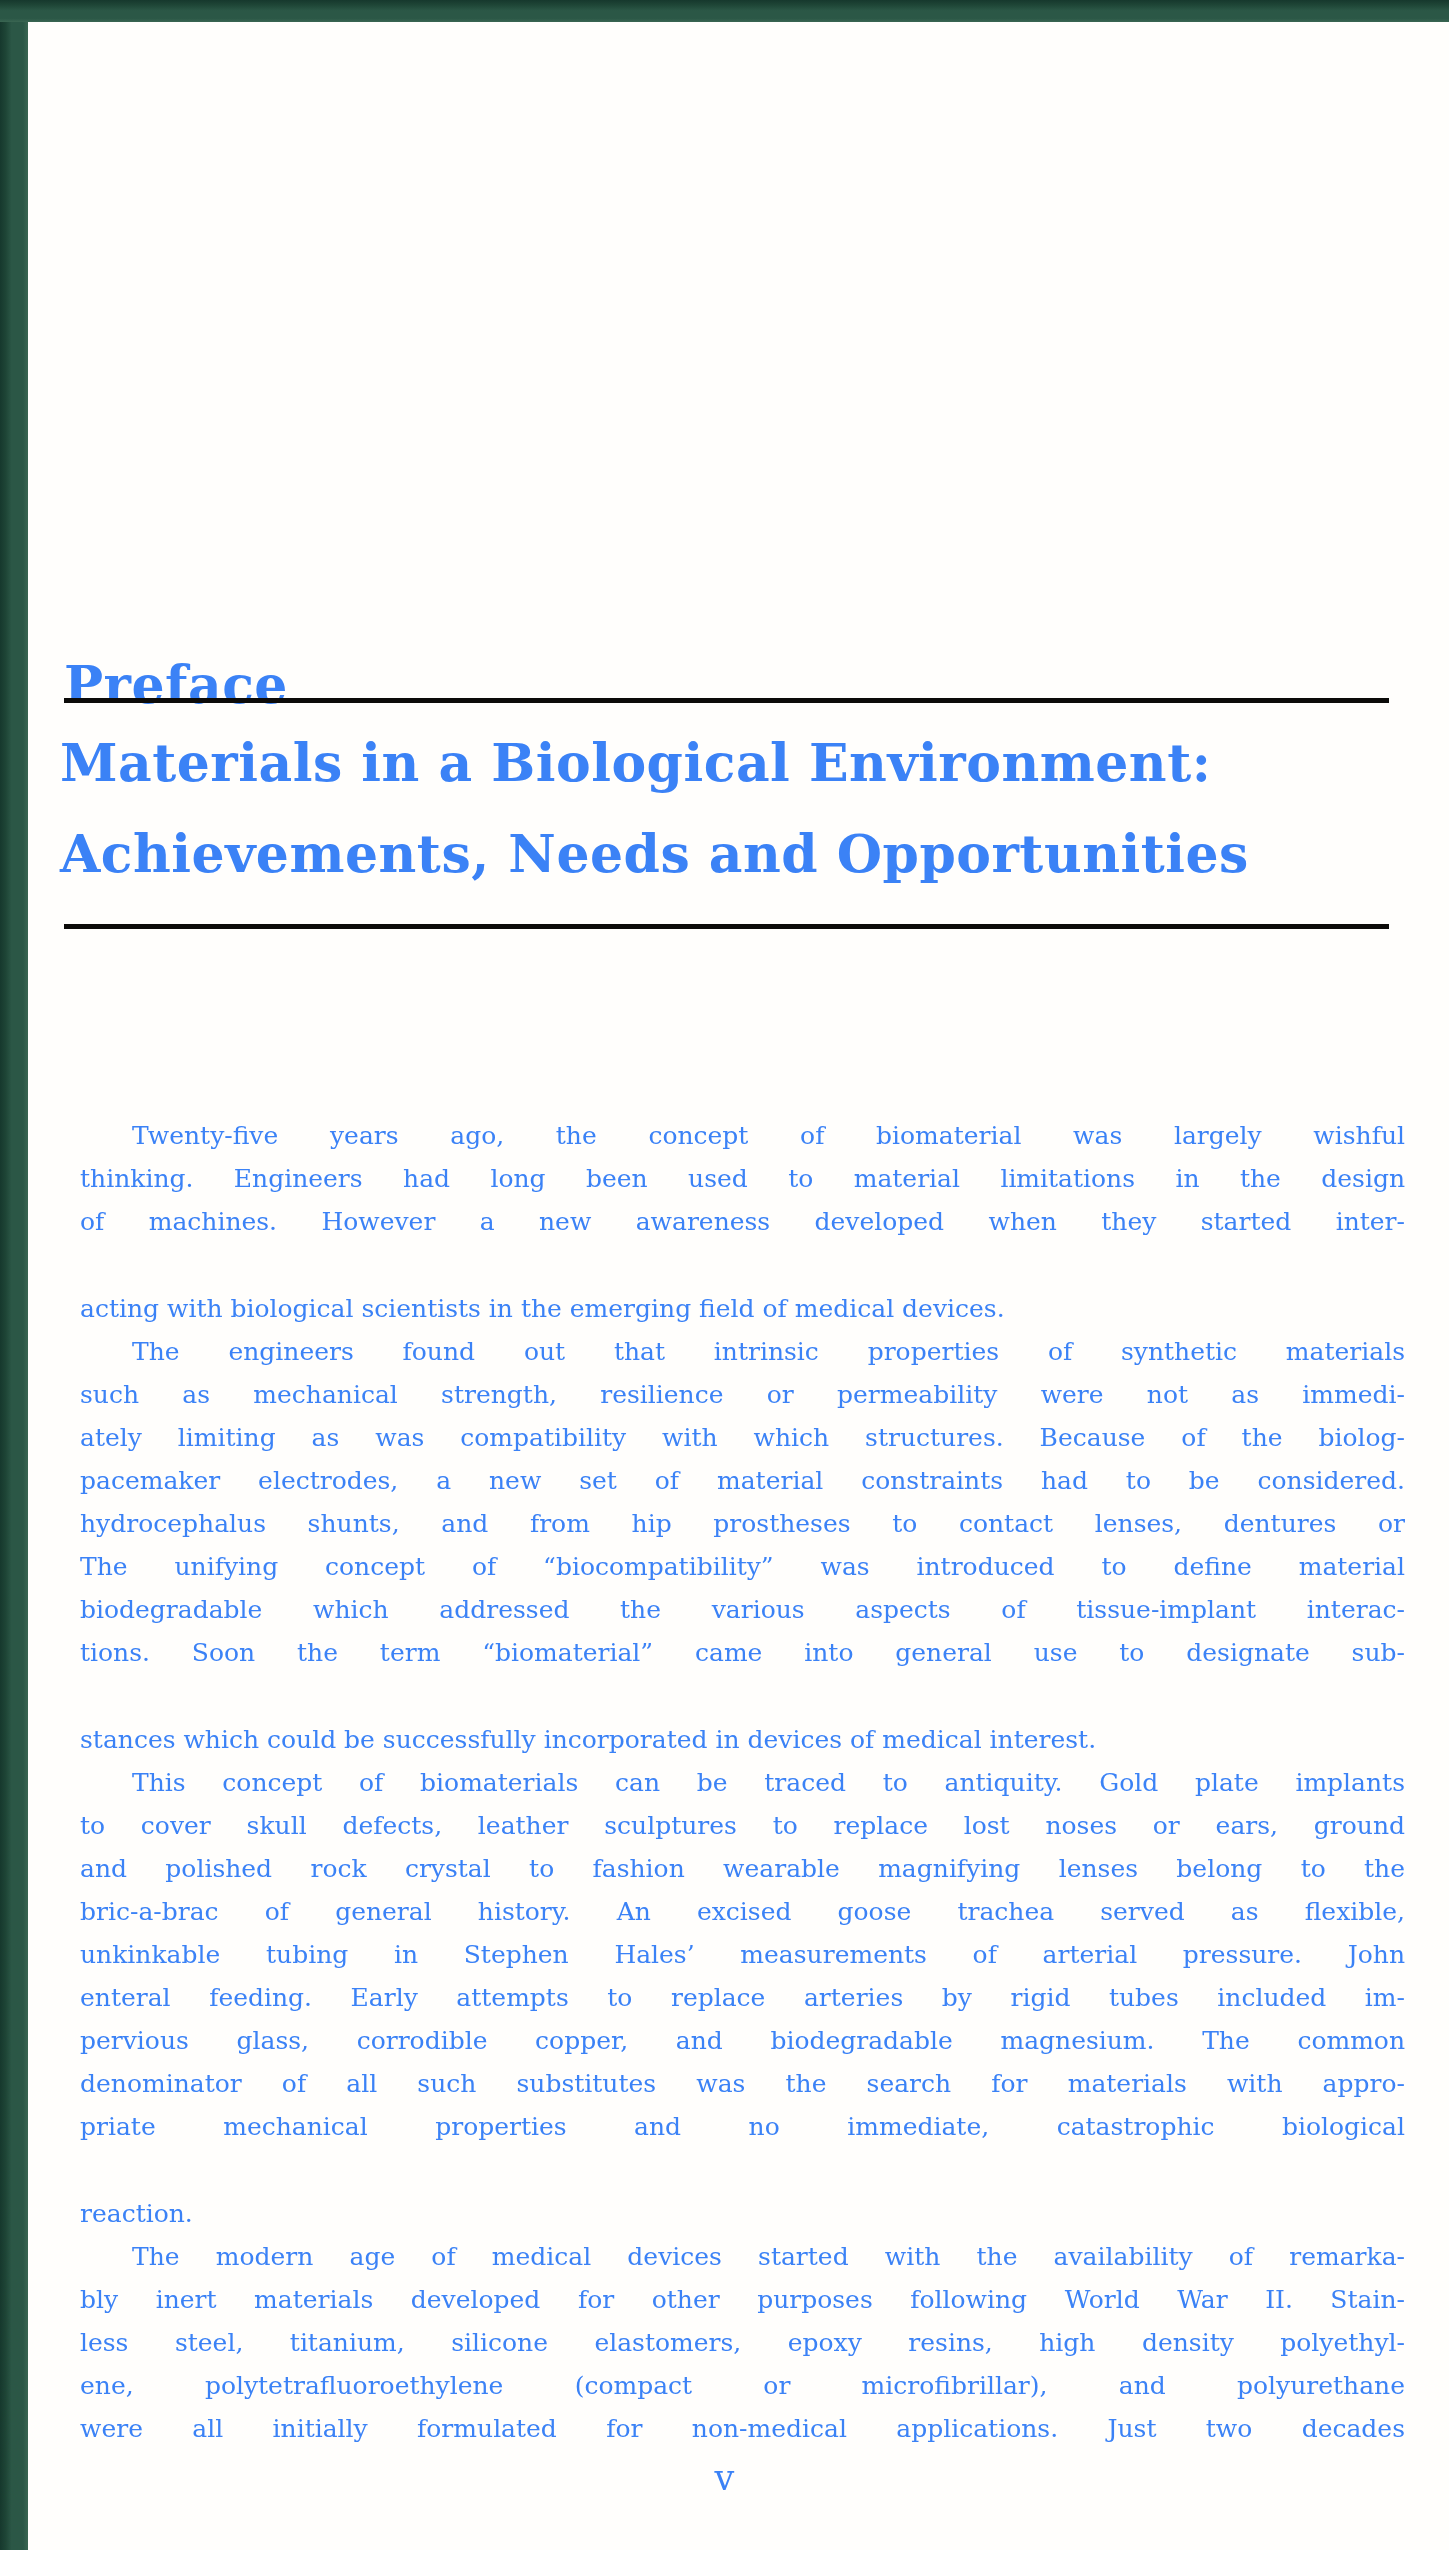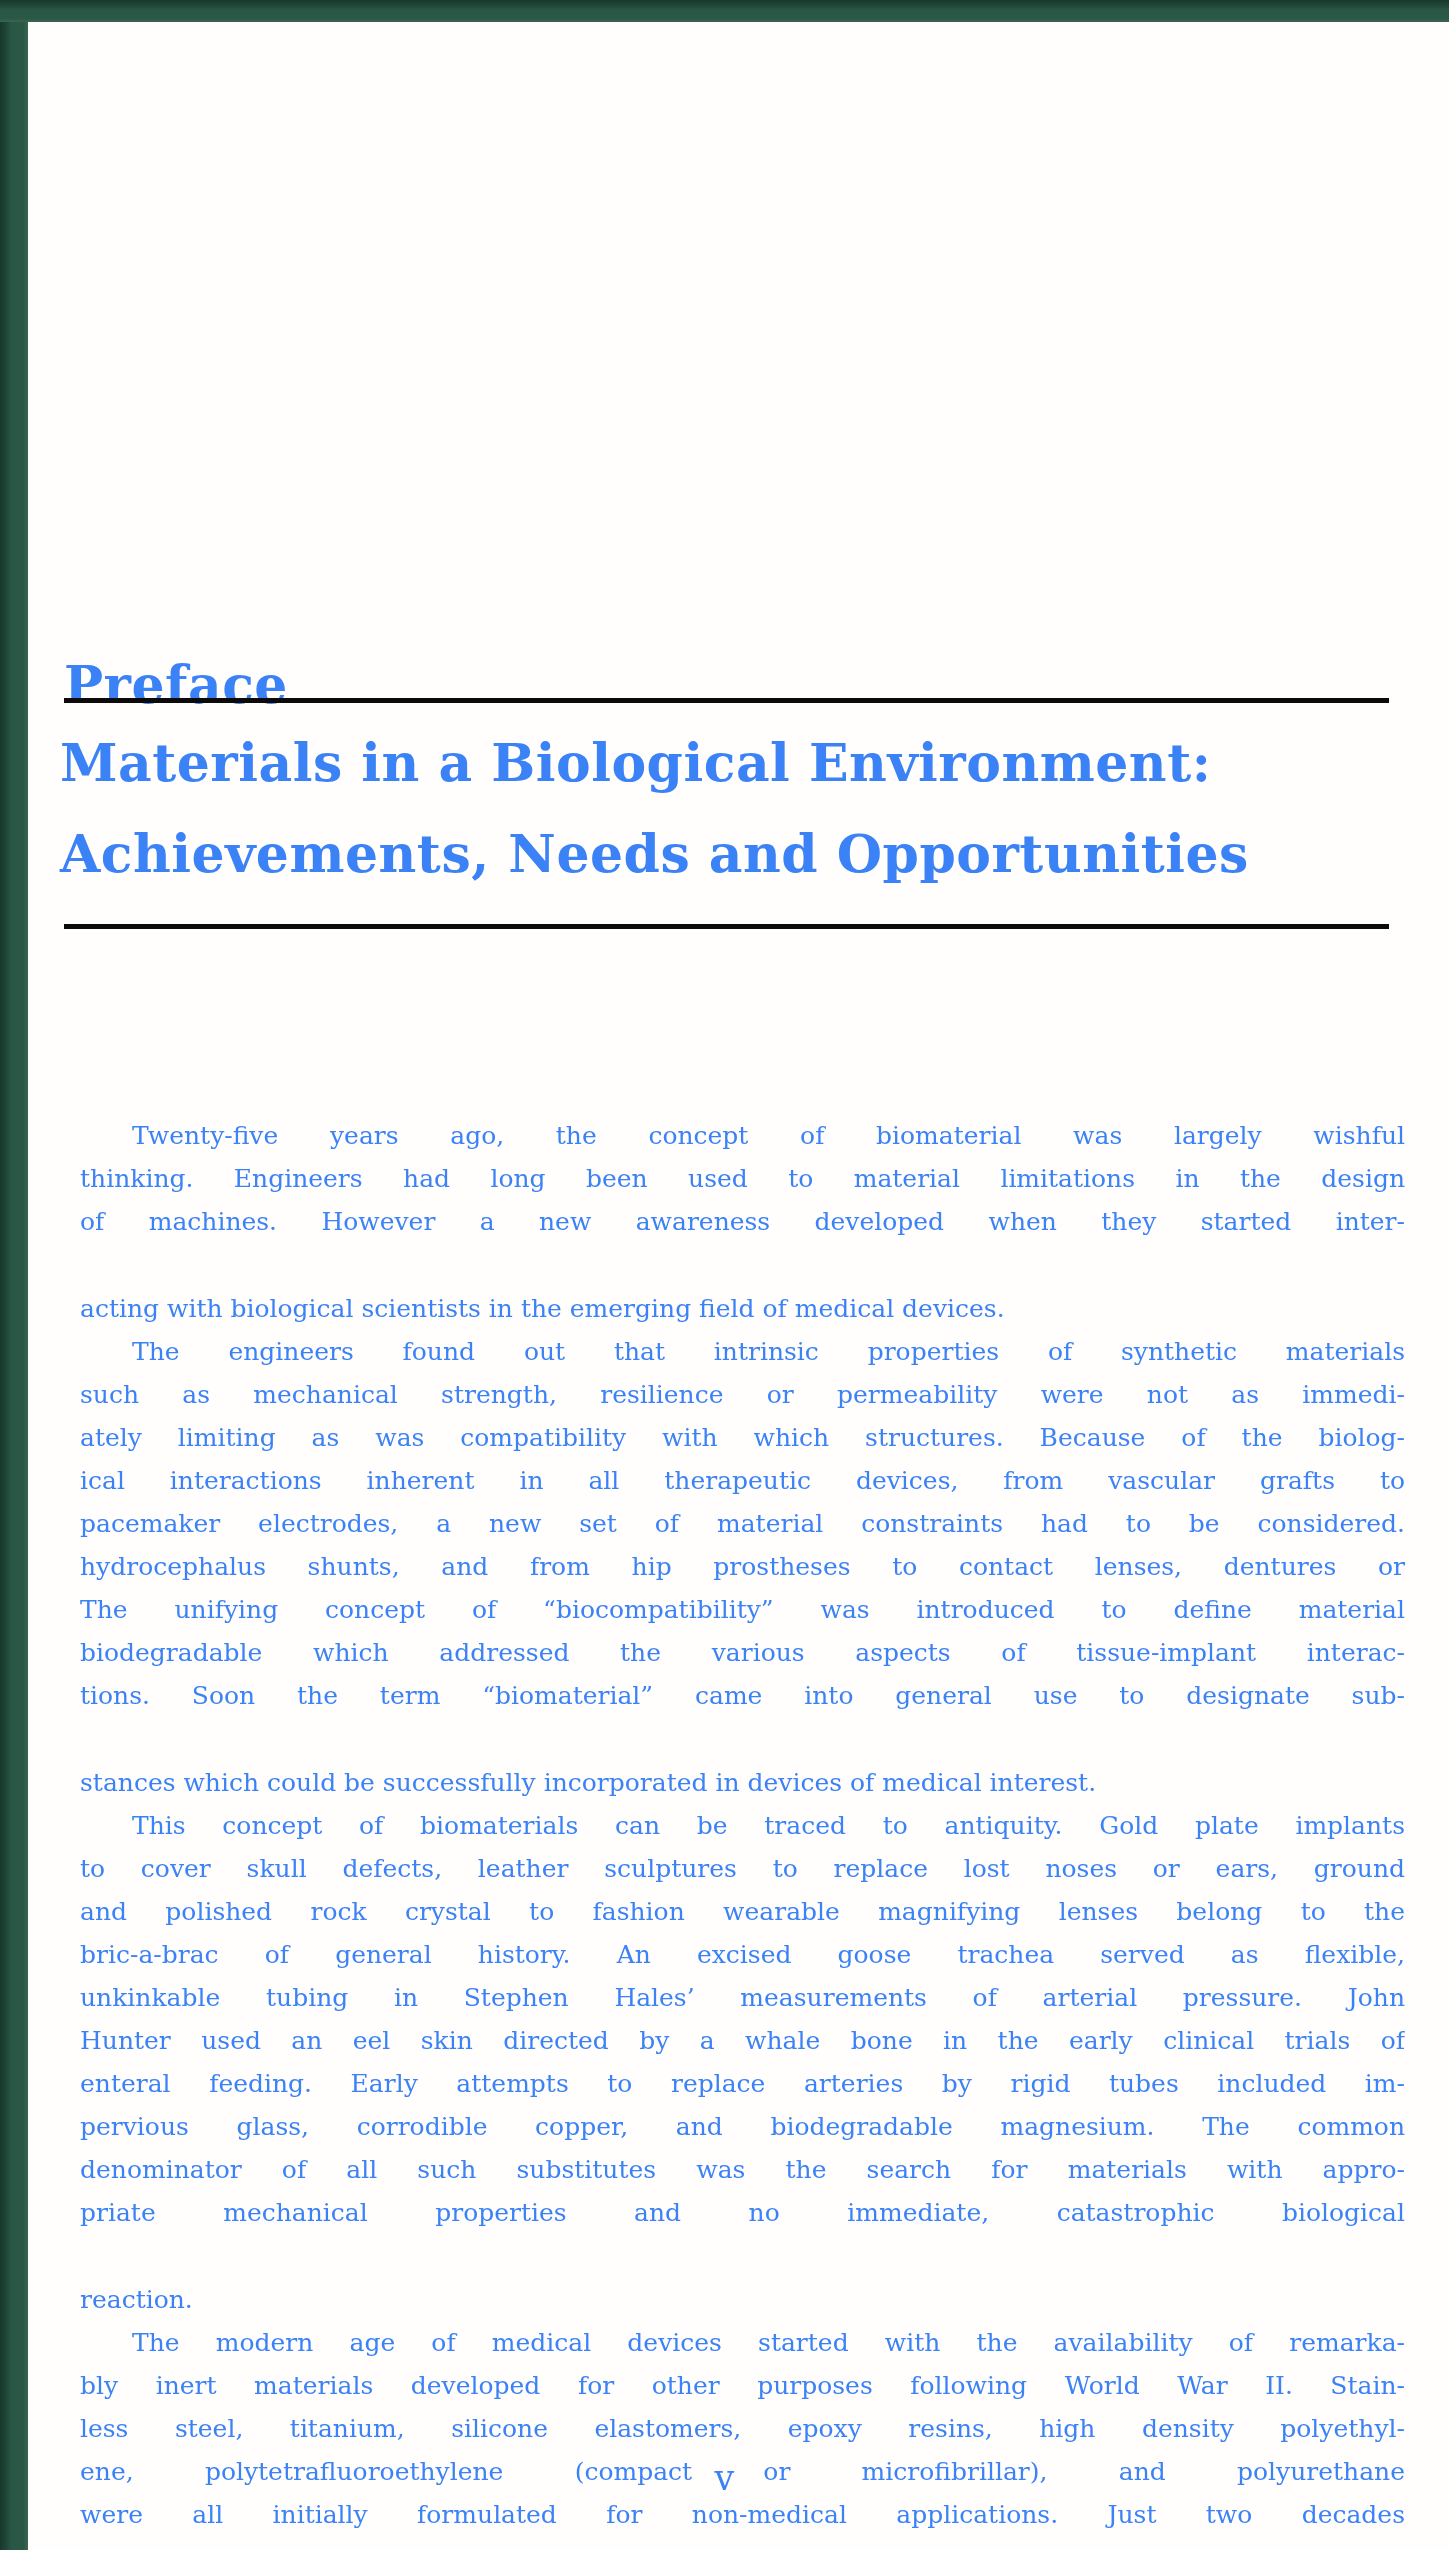--- a/index.html
+++ b/index.html
@@ -100,33 +100,31 @@
   <div class="rule rule-bottom"></div>
 
   <div class="body-text">
       <div class="line indent">Twenty-five years ago, the concept of biomaterial was largely wishful</div>
       <div class="line">thinking. Engineers had long been used to material limitations in the design</div>
       <div class="line">of machines. However a new awareness developed when they started inter-</div>
       <div class="line no-just">acting with biological scientists in the emerging field of medical devices.</div>
       <div class="line indent">The engineers found out that intrinsic properties of synthetic materials</div>
       <div class="line">such as mechanical strength, resilience or permeability were not as immedi-</div>
       <div class="line">ately limiting as was compatibility with which structures. Because of the biolog-</div>
-      <div class="line">ical interactions inherent in all therapeutic devices, from vascular grafts to</div>
       <div class="line">pacemaker electrodes, a new set of material constraints had to be considered.</div>
       <div class="line">hydrocephalus shunts, and from hip prostheses to contact lenses, dentures or</div>
       <div class="line">The unifying concept of “biocompatibility” was introduced to define material</div>
       <div class="line">biodegradable which addressed the various aspects of tissue-implant interac-</div>
       <div class="line">tions. Soon the term “biomaterial” came into general use to designate sub-</div>
       <div class="line no-just">stances which could be successfully incorporated in devices of medical interest.</div>
       <div class="line indent">This concept of biomaterials can be traced to antiquity. Gold plate implants</div>
       <div class="line">to cover skull defects, leather sculptures to replace lost noses or ears, ground</div>
       <div class="line">and polished rock crystal to fashion wearable magnifying lenses belong to the</div>
       <div class="line">bric-a-brac of general history. An excised goose trachea served as flexible,</div>
       <div class="line">unkinkable tubing in Stephen Hales’ measurements of arterial pressure. John</div>
-      <div class="line">Hunter used an eel skin directed by a whale bone in the early clinical trials of</div>
       <div class="line">enteral feeding. Early attempts to replace arteries by rigid tubes included im-</div>
       <div class="line">pervious glass, corrodible copper, and biodegradable magnesium. The common</div>
       <div class="line">denominator of all such substitutes was the search for materials with appro-</div>
       <div class="line">priate mechanical properties and no immediate, catastrophic biological</div>
       <div class="line no-just">reaction.</div>
       <div class="line indent">The modern age of medical devices started with the availability of remarka-</div>
       <div class="line">bly inert materials developed for other purposes following World War II. Stain-</div>
       <div class="line">less steel, titanium, silicone elastomers, epoxy resins, high density polyethyl-</div>
       <div class="line">ene, polytetrafluoroethylene (compact or microfibrillar), and polyurethane</div>
       <div class="line">were all initially formulated for non-medical applications. Just two decades</div>

